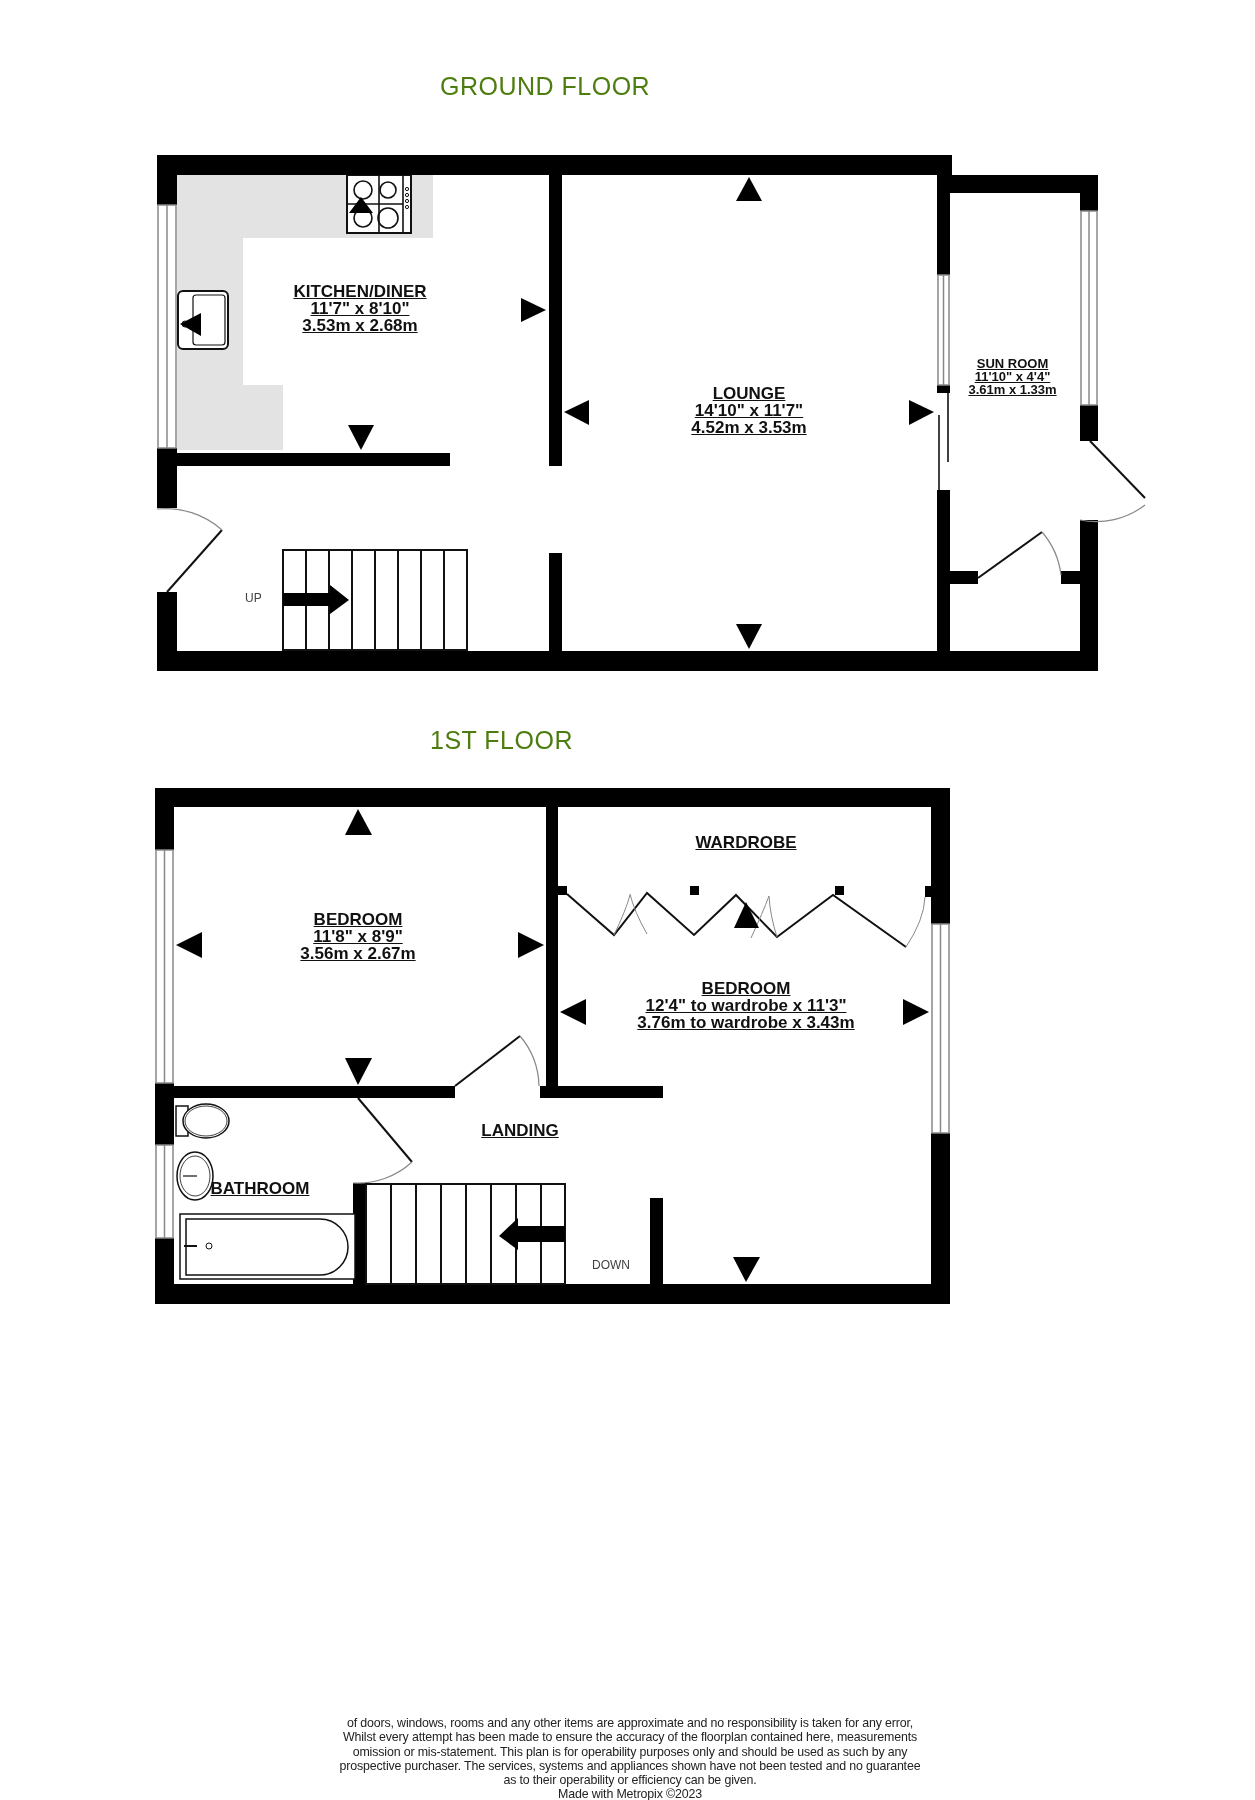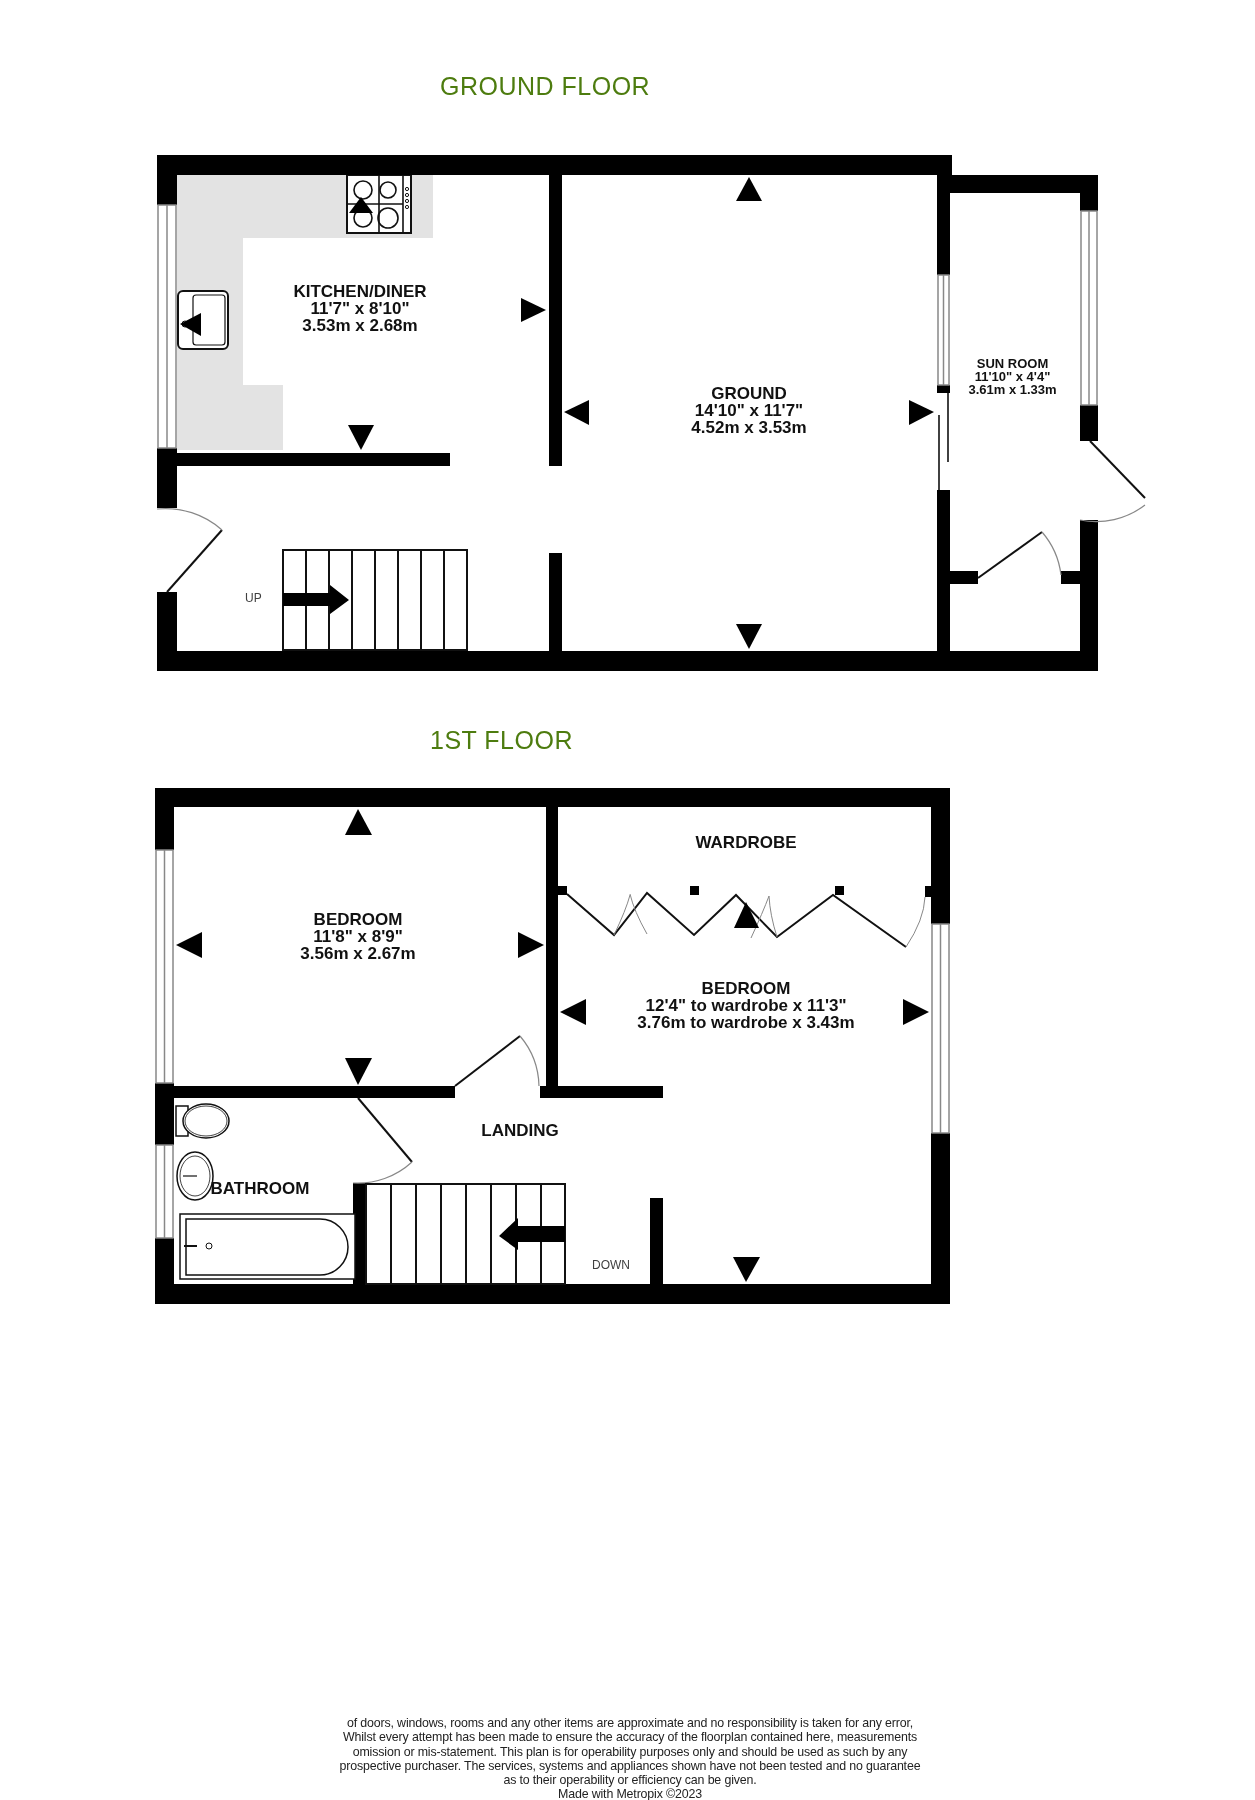--- a/index.html
+++ b/index.html
@@ -1,19 +1,19 @@
 <!DOCTYPE html>
 <html><head>
 <meta charset="utf-8">
 <style>
   html,body{margin:0;padding:0;background:#fff;}
   body{width:1255px;height:1800px;position:relative;overflow:hidden;font-family:"Liberation Sans",sans-serif;color:#111;}
   svg{position:absolute;left:0;top:0;}
   .floor-title{position:absolute;font-size:25px;font-weight:normal;color:#4d7c0f;text-align:left;letter-spacing:0.5px;}
-  .room-label{position:absolute;text-align:center;font-weight:bold;line-height:1.0;color:#111;}
+  .room-label{position:absolute;text-align:center;font-weight:bold;line-height:1.0;color:#111;text-decoration:underline;}
   .room-label span{display:block;}
   .small-label{position:absolute;font-size:12px;color:#404040;}
   .disclaimer{position:absolute;left:300px;top:1716px;width:660px;text-align:center;font-size:12.4px;line-height:14.3px;color:#222;letter-spacing:-0.15px;}
   .disclaimer span{display:block;}
 </style>
 </head>
 <body>
 
 <div class="floor-title" style="left:440px;top:72px;width:250px;">GROUND FLOOR</div>
 <div class="floor-title" style="left:430px;top:712px;width:250px;margin-top:14px;">1ST FLOOR</div>
@@ -237,21 +237,21 @@
     </g>
   </g>
 </svg>
 
 <div class="room-label" style="left:260px;top:283px;width:200px;font-size:17px;">
   <span>KITCHEN/DINER</span>
   <span>11'7"  x 8'10"</span>
   <span>3.53m  x 2.68m</span>
 </div>
 <div class="room-label" style="left:649px;top:385px;width:200px;font-size:17px;">
-  <span>GROUND</span>
+  <span>LOUNGE</span>
   <span>14'10"  x 11'7"</span>
   <span>4.52m  x 3.53m</span>
 </div>
 <div class="room-label" style="left:950px;top:357px;width:125px;font-size:13px;">
   <span>SUN ROOM</span>
   <span>11'10"  x 4'4"</span>
   <span>3.61m  x 1.33m</span>
 </div>
 <div class="small-label" style="left:245px;top:591px;">UP</div>
 

